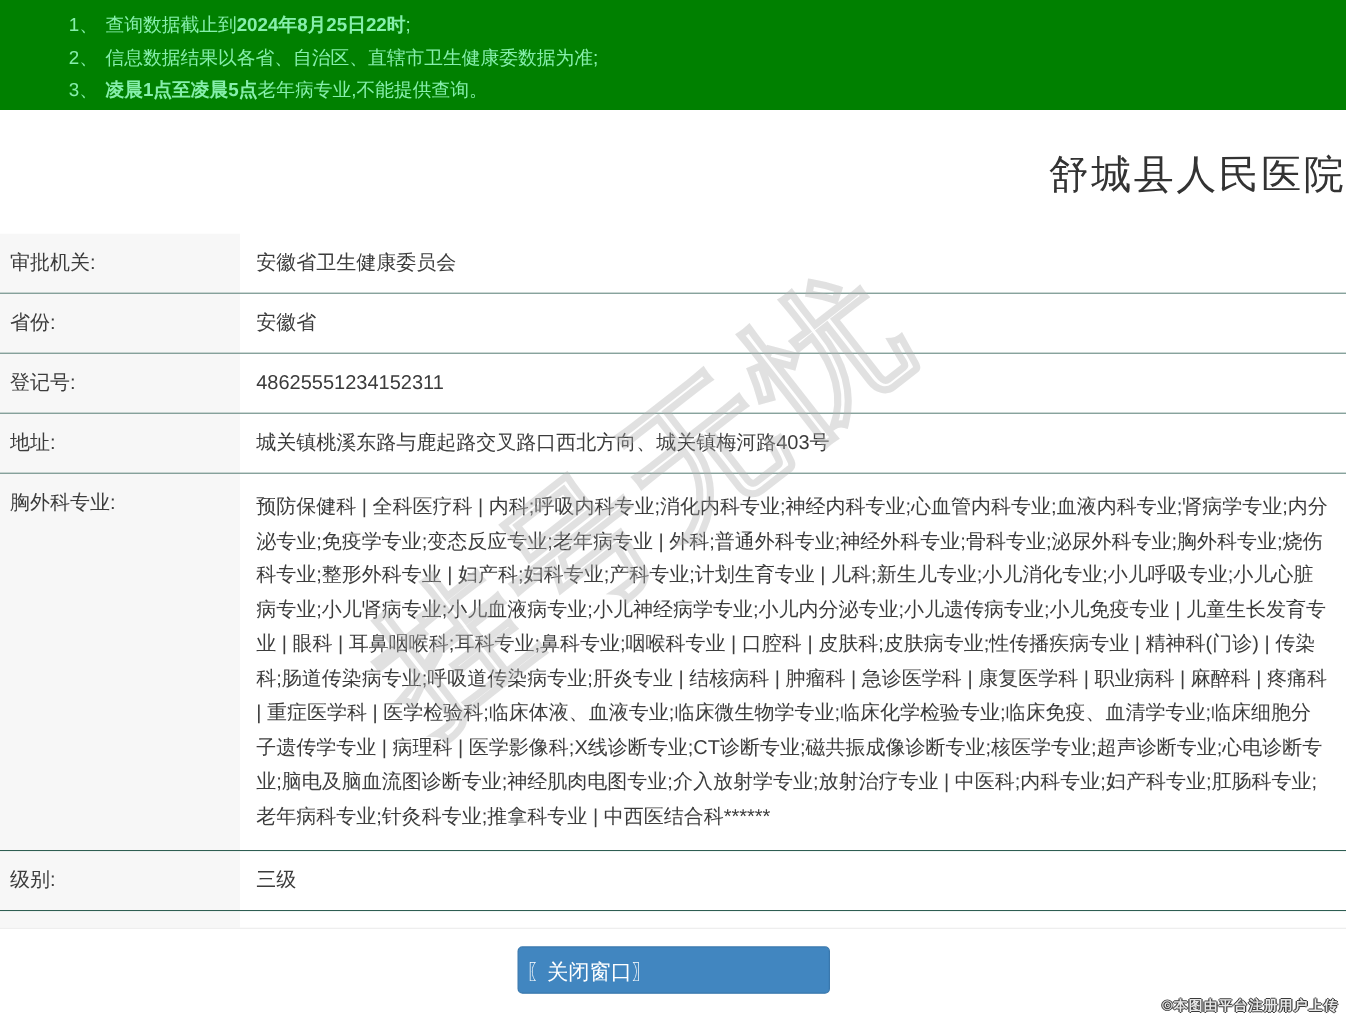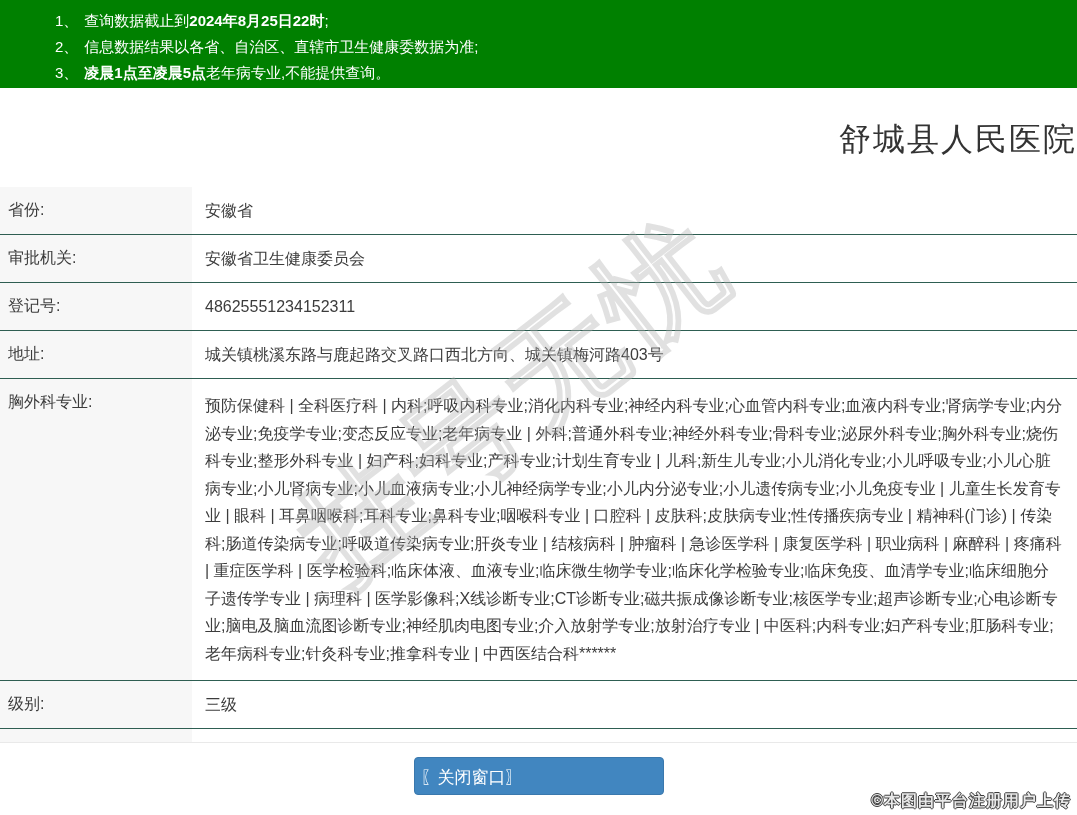--- a/index.html
+++ b/index.html
@@ -1,20 +1,20 @@
 <!DOCTYPE html>
 <html><head>
 <meta charset="utf-8">
 <style>
   html,body{margin:0;padding:0;background:#fff;}
   body{font-family:"Liberation Sans","DejaVu Sans",sans-serif;}
   .page{position:relative;width:1077px;height:815px;background:#fff;overflow:hidden;}
 
   
-  .notice-bar{background:#008000;color:#ffffff;padding:8px 10px 10px 55px;height:70px;}
+  .notice-bar{background:#008000;color:#86efac;padding:8px 10px 10px 55px;height:70px;}
   .notice-line{font-size:15px;line-height:26px;white-space:nowrap;}
   .notice-line .num{margin-right:6px;}
   .notice-line b{font-weight:bold;}
 
   
   .hospital-title{ text-align:right;font-size:32px;font-weight:400;color:#333;
     margin:30px 0 0 0;padding:0;letter-spacing:2px;}
 
   
   .info-table{margin-top:25px;width:1077px;}
@@ -37,21 +37,21 @@
 
   
   .wm-diagonal{position:absolute;left:515px;top:400px;z-index:5;
     transform:translate(-50%,-50%) rotate(-38deg);
     font-size:118px;font-weight:bold;letter-spacing:8px;white-space:nowrap;
     color:transparent;-webkit-text-stroke:2px rgba(175,175,175,0.38);
     pointer-events:none;}
 
   
   .wm-corner{position:absolute;right:6px;bottom:3px;z-index:6;
-    font-size:16px;font-weight:bold;color:#e8e8e8;letter-spacing:1px;
+    font-size:11px;font-weight:bold;color:#e8e8e8;letter-spacing:1px;
     text-shadow:-1px 0 #3a3a3a,1px 0 #3a3a3a,0 -1px #3a3a3a,0 1px #3a3a3a;}
 </style>
 </head>
 <body>
 
 <div class="page">
 
   <div class="notice-bar">
     <div class="notice-line">
       <span class="num">1、</span><span>查询数据截止到</span><b>2024年8月25日22时</b><span>;</span>
@@ -62,27 +62,27 @@
     <div class="notice-line">
       <span class="num">3、</span><span></span><b>凌晨1点至凌晨5点</b><span>老年病专业,不能提供查询。</span>
     </div>
   </div>
 
   <h1 class="hospital-title">舒城县人民医院</h1>
 
   <div class="info-table">
 
     <div class="info-row single">
-      <div class="cell-label">省份:</div>
-      <div class="cell-value">安徽省</div>
+      <div class="cell-label">审批机关:</div>
+      <div class="cell-value">安徽省卫生健康委员会</div>
     </div>
 
     <div class="info-row single">
-      <div class="cell-label">审批机关:</div>
-      <div class="cell-value">安徽省卫生健康委员会</div>
+      <div class="cell-label">省份:</div>
+      <div class="cell-value">安徽省</div>
     </div>
 
     <div class="info-row single">
       <div class="cell-label">登记号:</div>
       <div class="cell-value">48625551234152311</div>
     </div>
 
     <div class="info-row single">
       <div class="cell-label">地址:</div>
       <div class="cell-value">城关镇桃溪东路与鹿起路交叉路口西北方向、城关镇梅河路403号</div>

